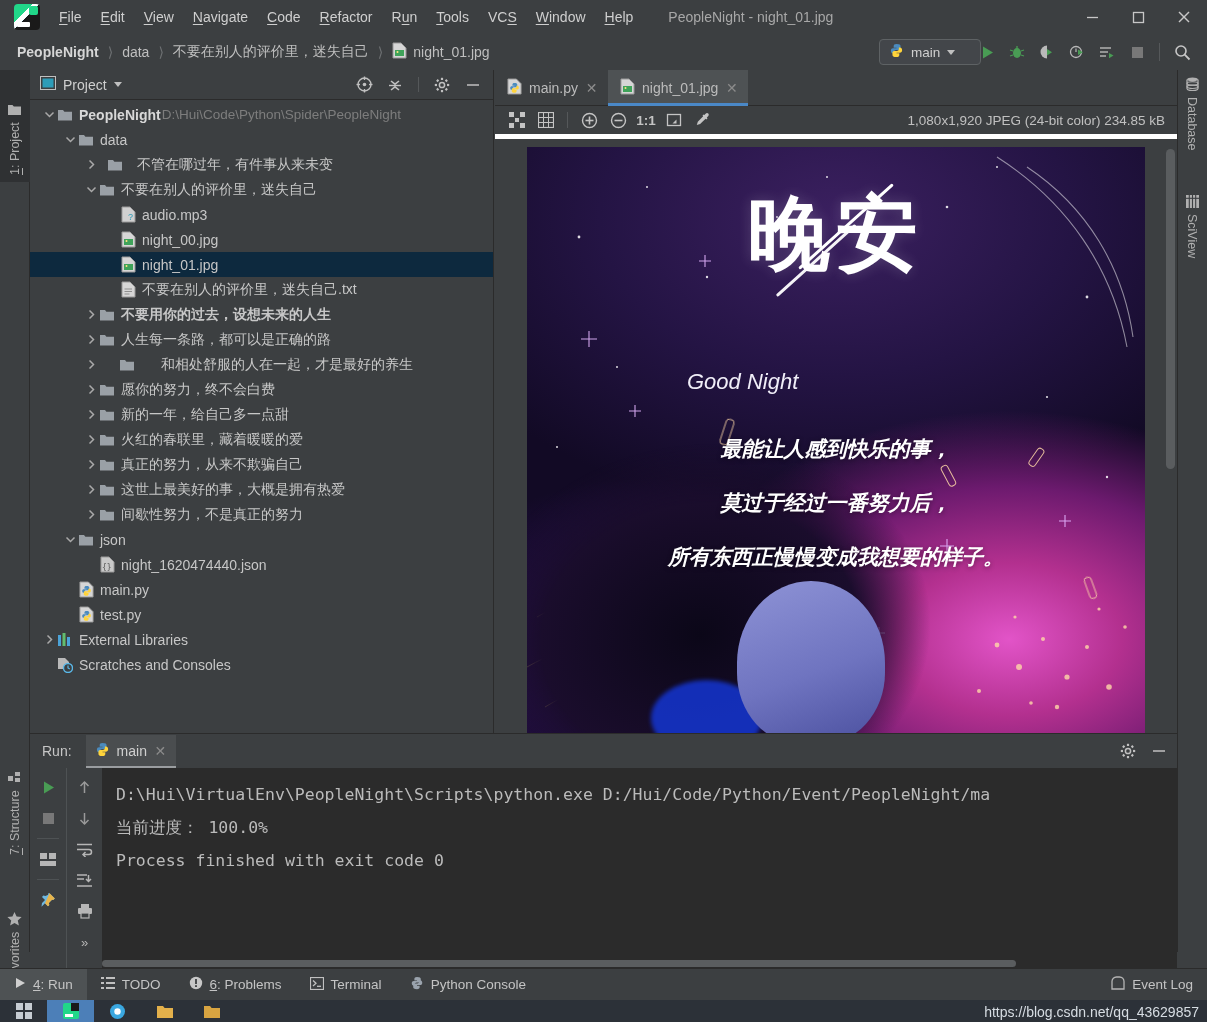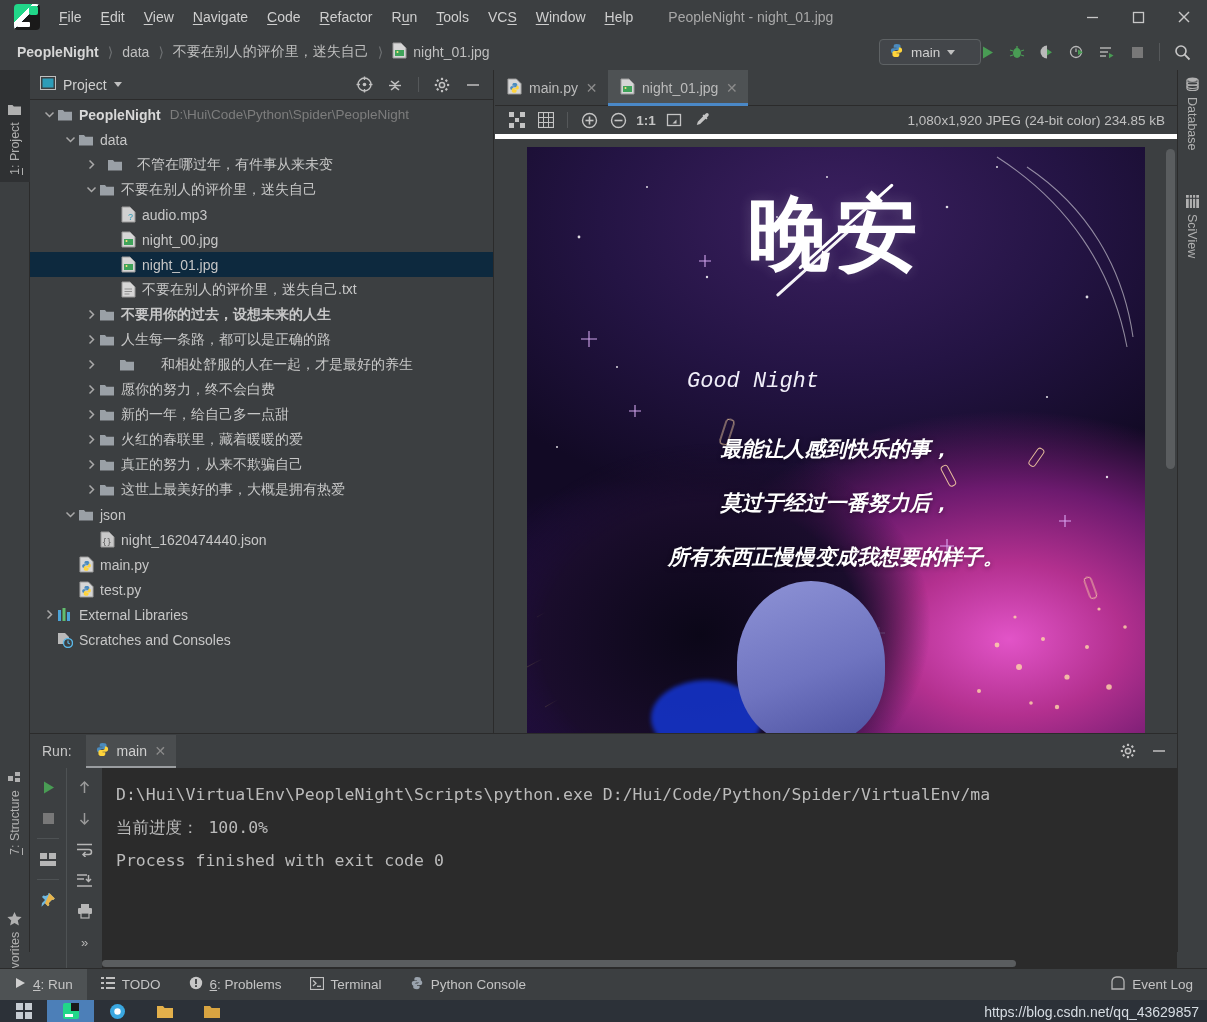--- a/index.html
+++ b/index.html
@@ -98,21 +98,21 @@
     display:flex; align-items:center; height:25px; white-space:nowrap;
     font-size:14px; color:#c3c3c3; padding-right:6px;
   }
   .row.selected { background:#0d293e; }
   .arrow { width:14px;height:14px;display:inline-flex;align-items:center;justify-content:center;flex:none;}
   .arrow svg{display:block;}
   .arrow.empty{visibility:hidden;}
   .ico { width:18px;height:18px;flex:none;display:flex;align-items:center;justify-content:center;margin-right:5px;}
   .node-label{ color:#c7c7c7; }
   .node-label.bold{ font-weight:bold; color:#d8d8d8;}
-  .node-path{ color:#7d7d7d; margin-left:9px; font-size:13.5px;}
+  .node-path{ color:#7d7d7d; margin-left:1px; font-size:13.5px;}
 
   
   .editor{
     position:absolute; left:495px; top:70px; width:682px; height:663px; background:#3c3f41;
   }
   .tabbar{ height:36px; display:flex; align-items:flex-end; background:#3c3f41; border-bottom:1px solid #2b2b2b;}
   .tab{
     height:35px; display:flex; align-items:center; gap:7px; padding:0 10px 0 12px;
     font-size:14px; color:#bcbcbc; position:relative; background:#3c3f41;
   }
@@ -168,21 +168,21 @@
   .p-slash{
     position:absolute; left:256px; top:78px; width:126px; height:3px; background:#fff;
     transform:rotate(-42deg); border-radius:2px;
   }
   .p-slash2{
     position:absolute; left:236px; top:112px; width:106px; height:2.5px; background:#fff;
     transform:rotate(-42deg); border-radius:2px; opacity:.95;
   }
   .p-en{
     position:absolute; left:160px; top:222px; color:#f0eef8; font-size:22px;
-    font-style:italic; font-family:Liberation Mono, monospace;
+    font-style:italic; font-family:Liberation Sans, sans-serif;
   }
   .p-lines{
     position:absolute; left:0; right:0; top:288px; text-align:center; color:#ffffff;
   }
   .p-line{
     font-size:21px; font-style:italic; font-weight:bold; margin-bottom:26px;
     font-family:"DejaVu Sans","Liberation Sans",sans-serif;
     text-shadow:0 1px 5px rgba(0,0,0,.45);
   }
   .vscroll{
@@ -655,20 +655,33 @@
             <svg width="11" height="11" viewBox="0 0 11 11">
               <path d="M3.5 1.5L7.5 5.5L3.5 9.5" fill="none" stroke="#a9a9a9" stroke-width="1.5"></path>
             </svg>
           </span>
           <span class="ico">
             <svg width="16" height="14" viewBox="0 0 16 14">
               <path d="M1 2h5l1.4 1.8H15V12.5H1z" fill="#9aa0a6"></path>
             </svg>
           </span>
           <span class="node-label">这世上最美好的事，大概是拥有热爱</span>
+        </div>
+        <div class="row" style="padding-left: 54px;">
+          <span class="arrow">
+            <svg width="11" height="11" viewBox="0 0 11 11">
+              <path d="M3.5 1.5L7.5 5.5L3.5 9.5" fill="none" stroke="#a9a9a9" stroke-width="1.5"></path>
+            </svg>
+          </span>
+          <span class="ico">
+            <svg width="16" height="14" viewBox="0 0 16 14">
+              <path d="M1 2h5l1.4 1.8H15V12.5H1z" fill="#9aa0a6"></path>
+            </svg>
+          </span>
+          <span class="node-label">间歇性努力，不是真正的努力</span>
         </div>
         <div class="row" style="padding-left: 33px;">
           <span class="arrow">
             <svg width="11" height="11" viewBox="0 0 11 11">
               <path d="M1.5 3.5L5.5 7.5L9.5 3.5" fill="none" stroke="#a9a9a9" stroke-width="1.5"></path>
             </svg>
           </span>
           <span class="ico">
             <svg width="16" height="14" viewBox="0 0 16 14">
               <path d="M1 2h5l1.4 1.8H15V12.5H1z" fill="#9aa0a6"></path>
@@ -1013,21 +1026,21 @@
           <svg width="16" height="16" viewBox="0 0 16 16">
               <rect x="4" y="1" width="8" height="4" fill="#b6b6b6"></rect>
               <rect x="1" y="5" width="14" height="6" rx="1" fill="#b6b6b6"></rect>
               <rect x="4" y="10" width="8" height="5" fill="#3c3f41" stroke="#b6b6b6" stroke-width="1.2"></rect>
             </svg>
         </div>
         <div class="gi" style="font-size:13px;color:#b6b6b6;">»</div>
       </div>
 
       <div class="console">
-        <div class="c-line c-path">D:\Hui\VirtualEnv\PeopleNight\Scripts\python.exe D:/Hui/Code/Python/Spider/VirtualEnv/ma</div>
+        <div class="c-line c-path">D:\Hui\VirtualEnv\PeopleNight\Scripts\python.exe D:/Hui/Code/Python/Event/PeopleNight/ma</div>
         <div class="c-line">当前进度：  100.0%</div>
         <div class="c-line">Process finished with exit code 0</div>
         <div class="hscroll">
           <div class="thumb"></div>
         </div>
       </div>
       <div class="run-vscroll"></div>
     </div>
   </div>
 

